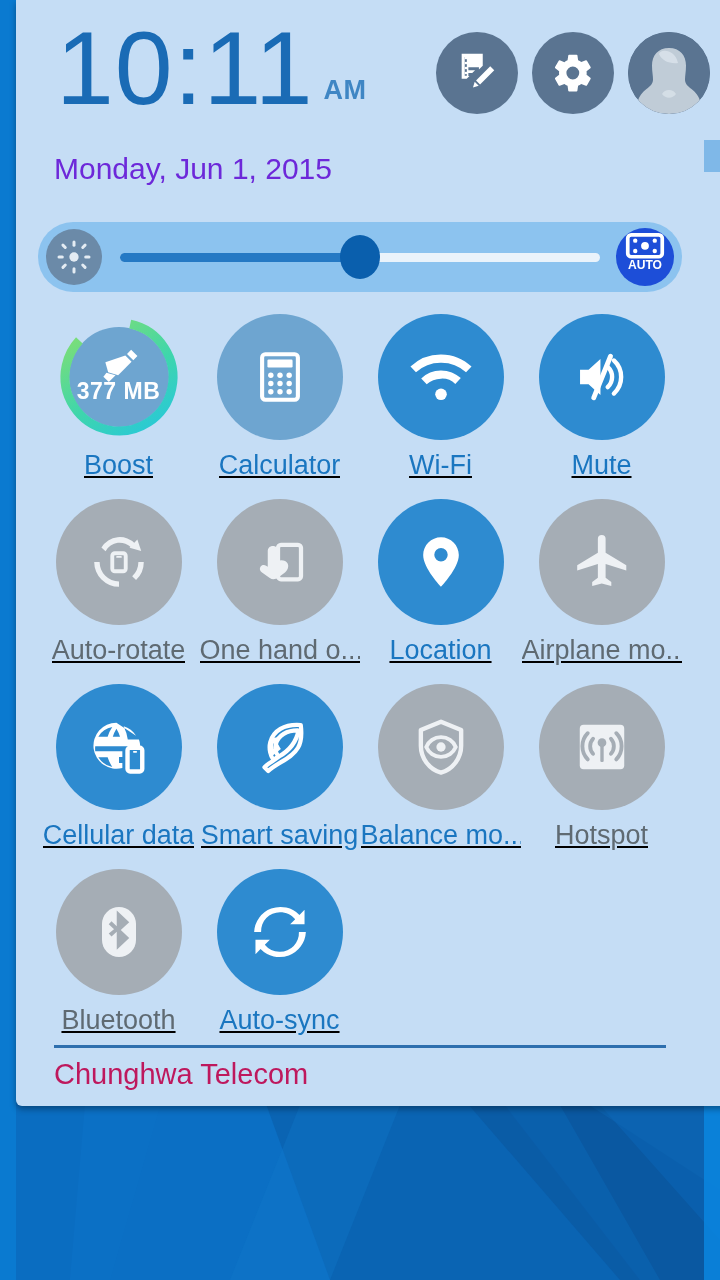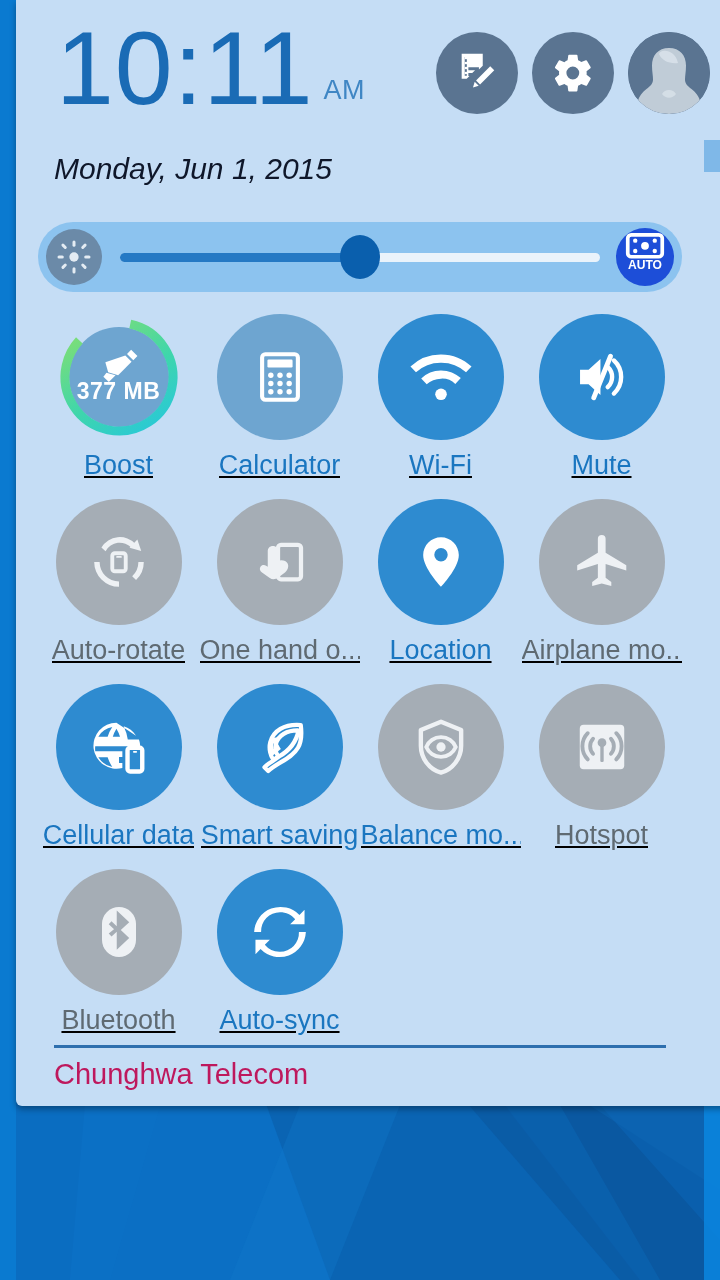--- a/index.html
+++ b/index.html
@@ -34,26 +34,26 @@
   #clockwrap {
     position:absolute; left:40px; top:16px;
     display:flex; align-items:flex-end;
   }
   #clock {
     font-size:104px; line-height:1; font-weight:300;
     color:#1a6bb5; letter-spacing:1px;
     font-family:"Liberation Sans", sans-serif;
   }
   #ampm {
-    font-size:27px; color:#3f86c4; font-weight:400;
+    font-size:27px; color:#3f86c4; font-weight:700;
     margin-left:10px; margin-bottom:14px; letter-spacing:.5px;
   }
   #date {
     position:absolute; left:38px; top:152px;
-    font-size:30px; color:#0f172a; font-weight:500;font-style:italic;
+    font-size:30px; color:#6d28d9; font-weight:500;
   }
   #hdr-icons {
     position:absolute; right:22px; top:32px;
     display:flex; gap:14px;
   }
   .hdr-btn {
     width:82px; height:82px; border-radius:50%;
     background:#5a7491;
     display:flex; align-items:center; justify-content:center;
     cursor:pointer; overflow:hidden;

